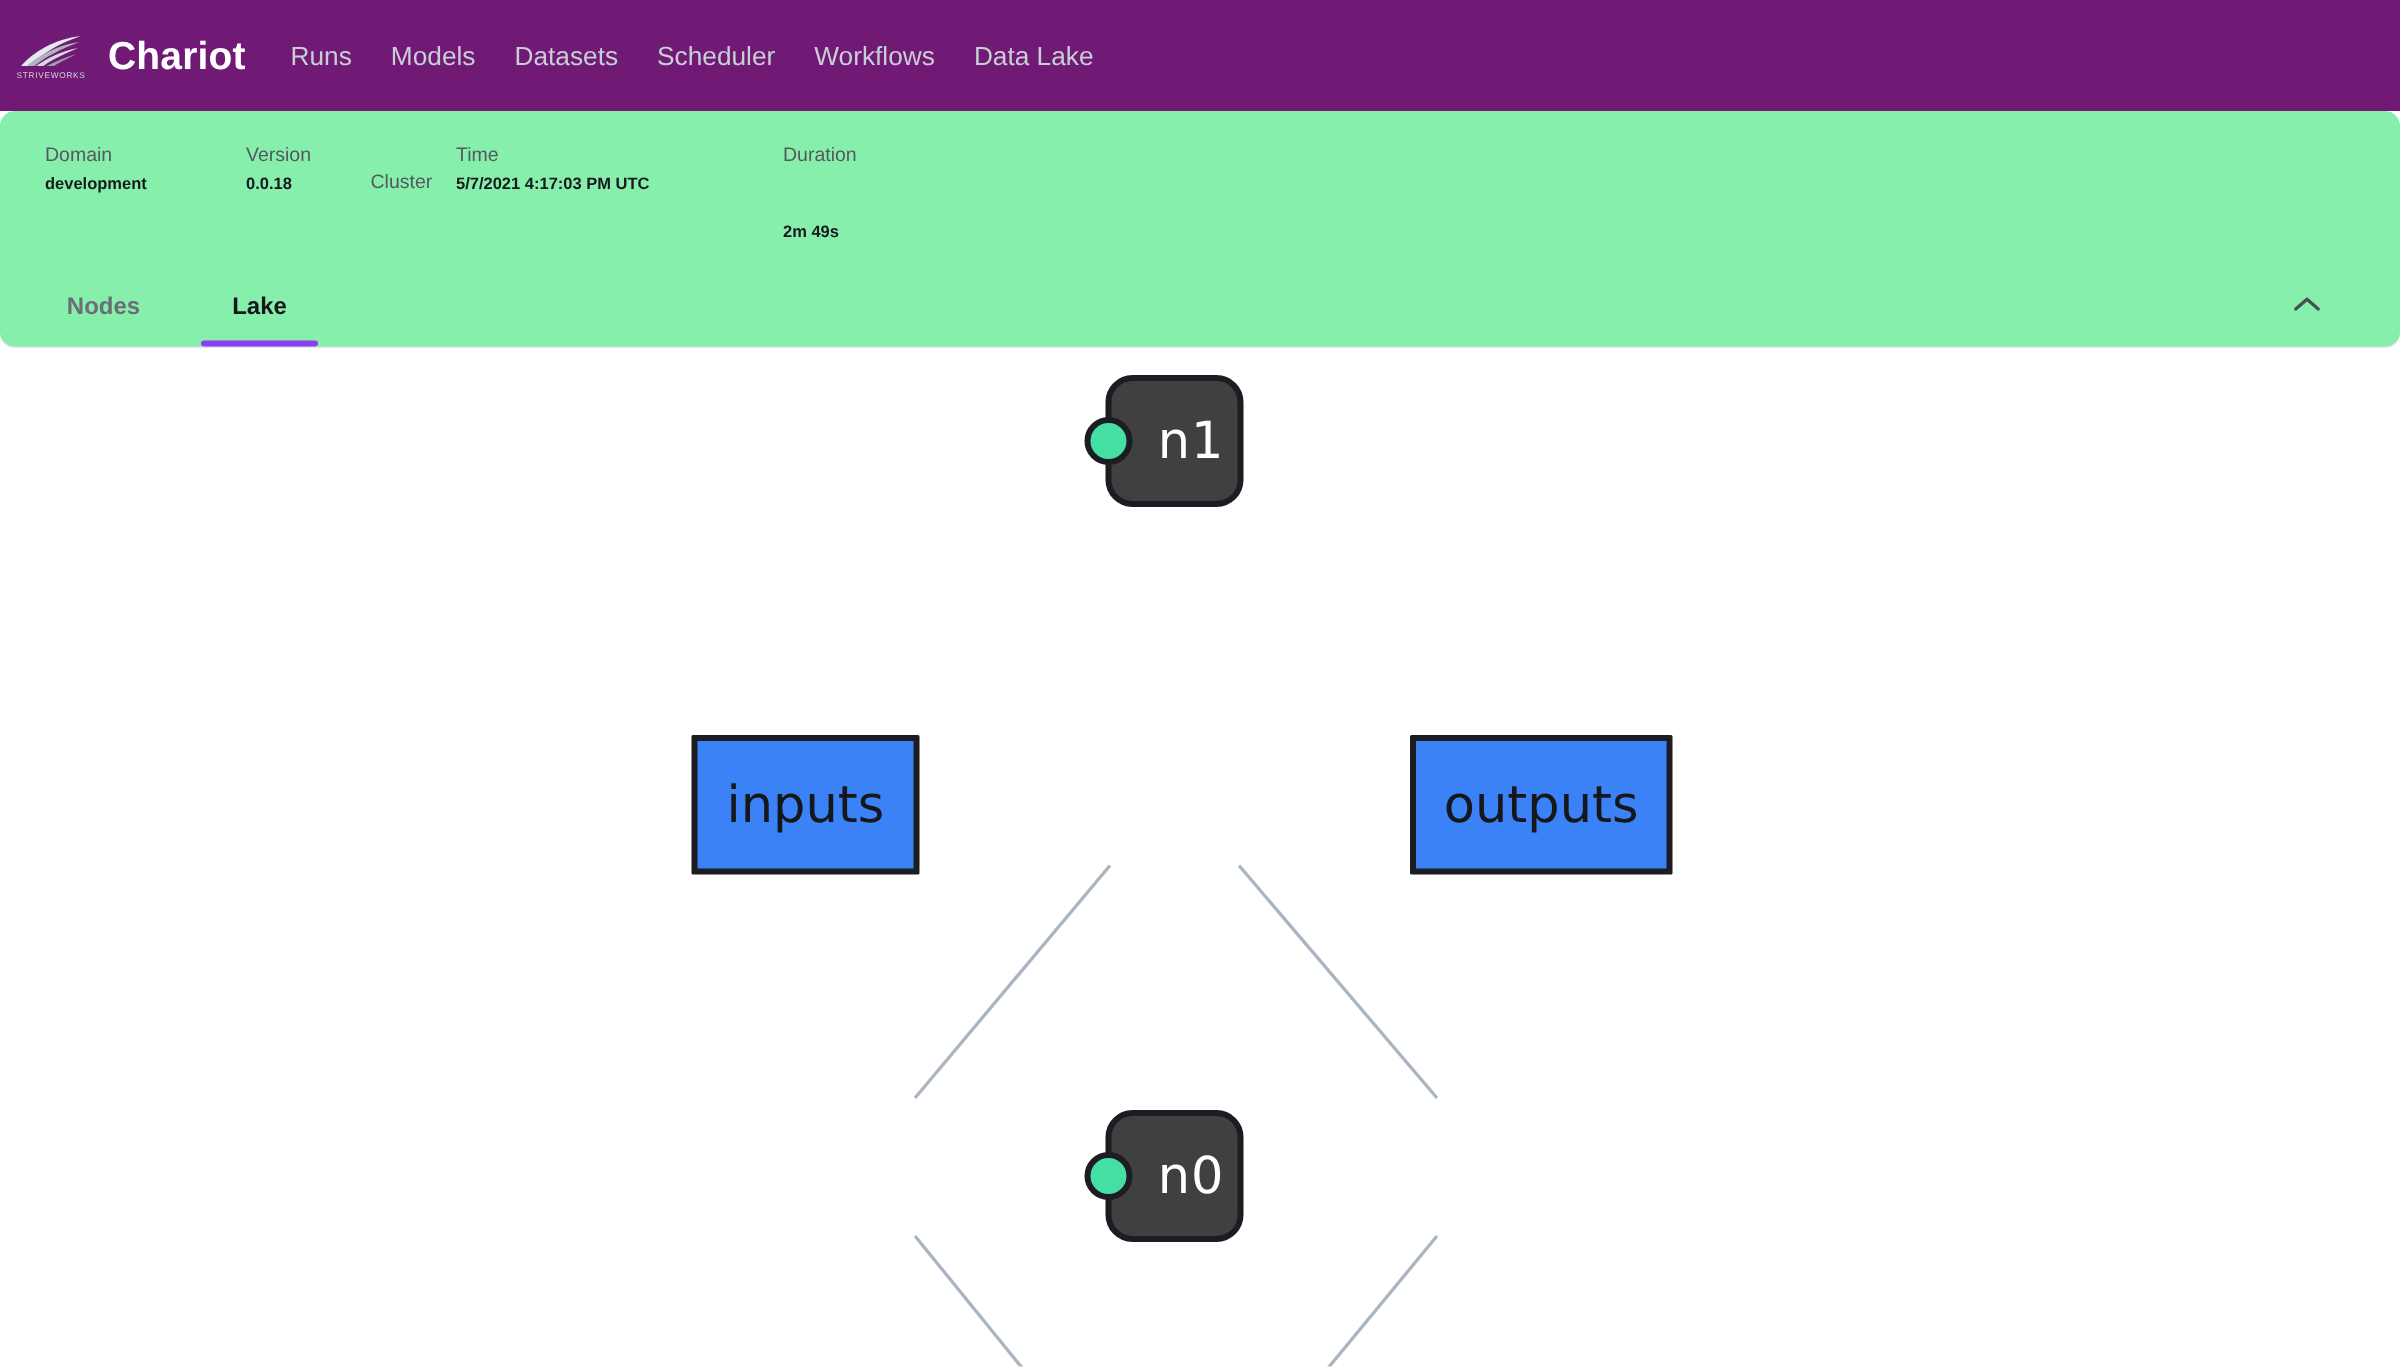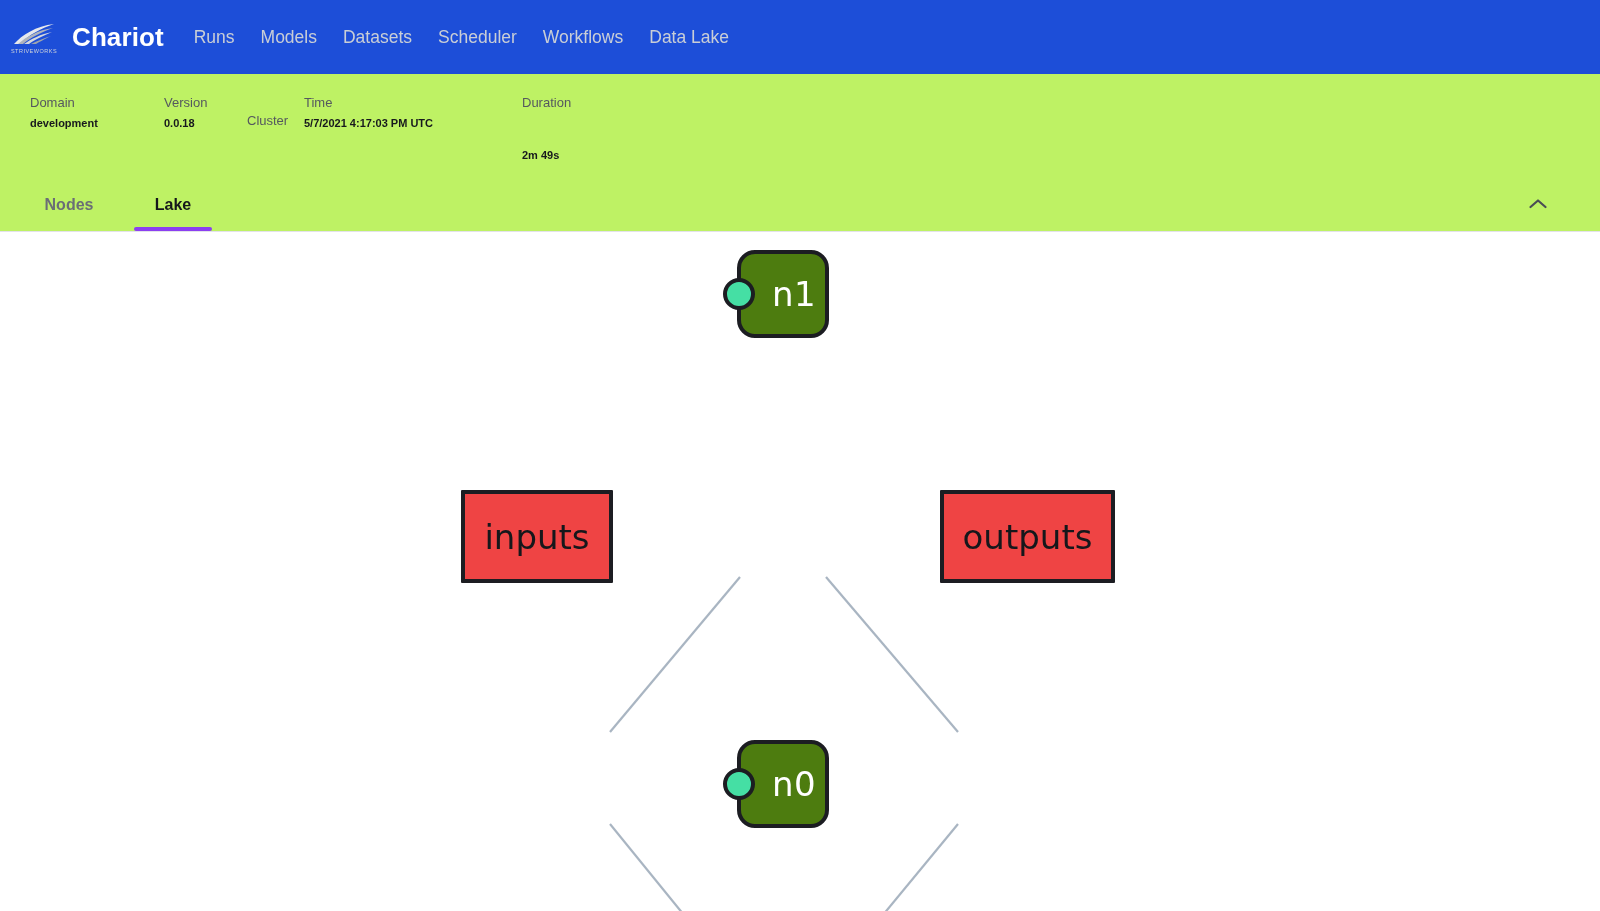--- a/index.html
+++ b/index.html
@@ -7,21 +7,21 @@
     width: 1600px;
     height: 911px;
     overflow: hidden;
     background: #ffffff;
     font-family: "Liberation Sans", sans-serif;
   }
 
   
   .navbar {
     height: 74px;
-    background: #1d4ed8;
+    background: #701a75;
     display: flex;
     align-items: center;
     padding-left: 10px;
   }
   .brand {
     display: flex;
     align-items: center;
     gap: 14px;
     margin-right: 28px;
   }
@@ -56,22 +56,23 @@
   }
   .nav-link {
     color: #c9ced6;
     font-size: 17.5px;
     cursor: pointer;
     white-space: nowrap;
   }
 
   
   .meta-wrap {
-    background: #bef264;
+    background: #86efac;
     border-bottom: 1px solid #e3e3ea;
+    border-radius: 10px;
   }
   .meta-bar {
     display: flex;
     align-items: flex-start;
     padding: 20px 0 14px 30px;
     gap: 0;
   }
   .meta-item { display: flex; flex-direction: column; }
   .meta-label {
     font-size: 13px;
@@ -150,21 +151,21 @@
     width: 1600px;
     height: 708px;
   }
   .node {
     position: absolute;
     display: flex;
     align-items: center;
     justify-content: center;
   }
   .node-task {
-    background: #4d7c0f;
+    background: #404040;
     border: 4px solid #1c1d22;
     border-radius: 18px;
   }
   .node-task .node-label {
     color: #ffffff;
     font-size: 34px;
     font-family: "DejaVu Sans", sans-serif;
     letter-spacing: 0.5px;
     padding-left: 22px;
   }
@@ -173,21 +174,21 @@
     left: -18px;
     top: 50%;
     transform: translateY(-50%);
     width: 32px;
     height: 32px;
     border-radius: 50%;
     background: #45dfa4;
     border: 4px solid #1c1d22;
   }
   .node-io {
-    background: #ef4444;
+    background: #3b82f6;
     border: 4px solid #1c1d22;
     border-radius: 1px;
   }
   .node-io .node-label {
     color: #15171b;
     font-size: 34px;
     font-family: "DejaVu Sans", sans-serif;
   }
 </style>
 </head>

